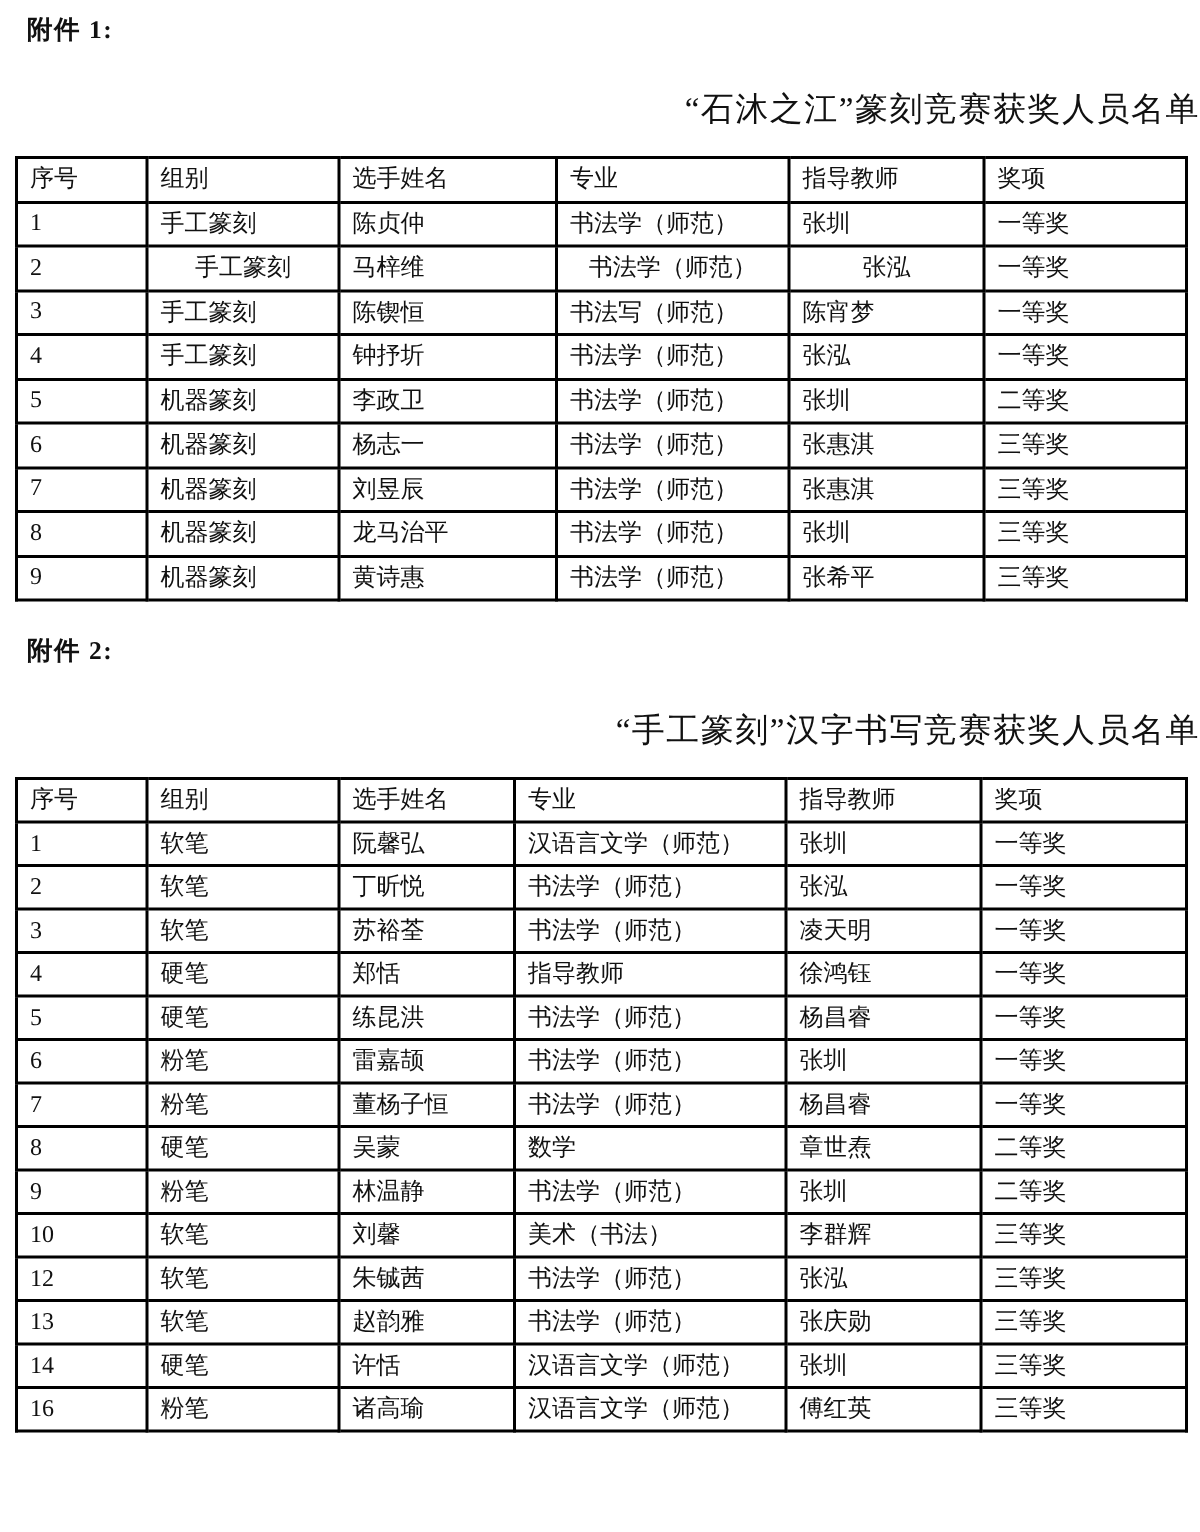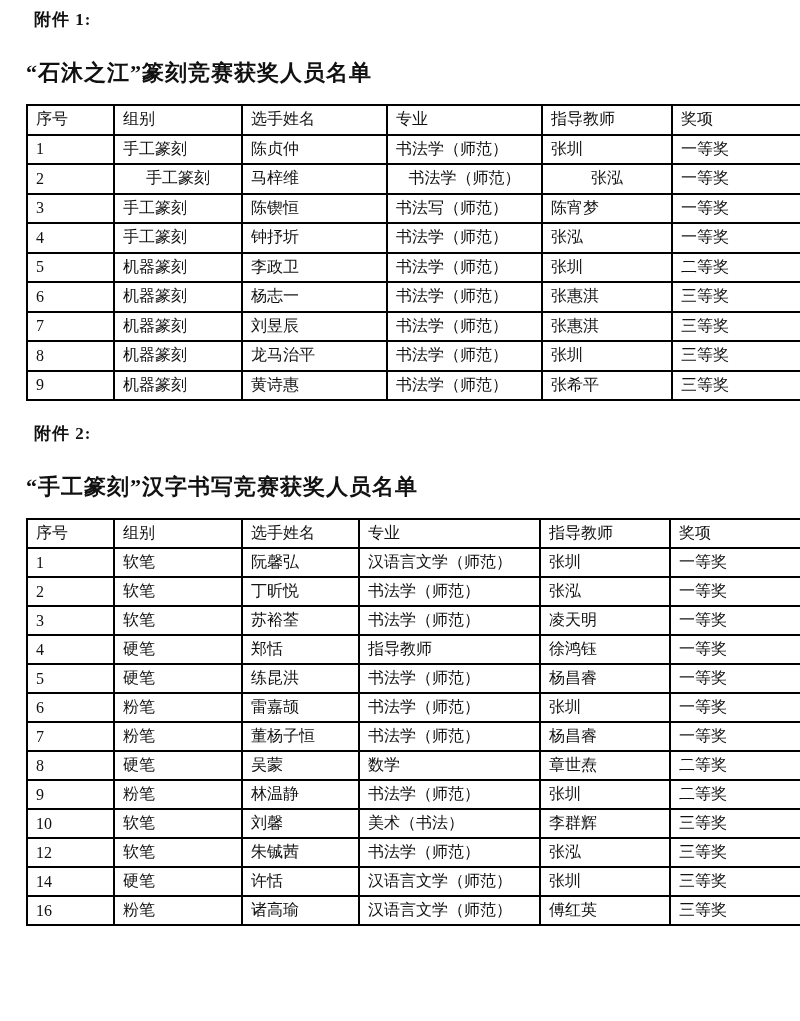--- a/index.html
+++ b/index.html
@@ -2,31 +2,31 @@
 <html><head>
 <meta charset="utf-8">
 <style>
   html,body{margin:0;padding:0;background:#ffffff;}
   body{
     width:800px;height:1021px;
     font-family:"Liberation Serif","DejaVu Serif",serif;
     color:#111111;
     overflow:hidden;
   }
-  .page{padding:8px 0 0 10px;margin-left:16px;}
+  .page{padding:8px 0 0 10px;}
   .attach-label{
     font-weight:bold;
     font-size:17px;
     margin:0 0 0 8px;
     letter-spacing:1px;
   }
   .attach-label.second{margin-top:21px;}
   .table-title{
-    text-align:left;
-    font-weight:bold;
+    text-align:right;
+    font-weight:normal;
     font-size:22px;
     margin:27px 0 0 0;
     letter-spacing:1px;
   }
   table.awards{
     border-collapse:collapse;
     table-layout:fixed;
     width:780px;
     margin-top:16px;
     font-family:Liberation Serif, serif;
@@ -268,20 +268,28 @@
         </tr>
         <tr>
           <td>12</td>
           <td>软笔</td>
           <td>朱铖茜</td>
           <td>书法学（师范）</td>
           <td>张泓</td>
           <td>三等奖</td>
         </tr>
         <tr>
+          <td>13</td>
+          <td>软笔</td>
+          <td>赵韵雅</td>
+          <td>书法学（师范）</td>
+          <td>张庆勋</td>
+          <td>三等奖</td>
+        </tr>
+        <tr>
           <td>14</td>
           <td>硬笔</td>
           <td>许恬</td>
           <td>汉语言文学（师范）</td>
           <td>张圳</td>
           <td>三等奖</td>
         </tr>
         <tr>
           <td>16</td>
           <td>粉笔</td>

